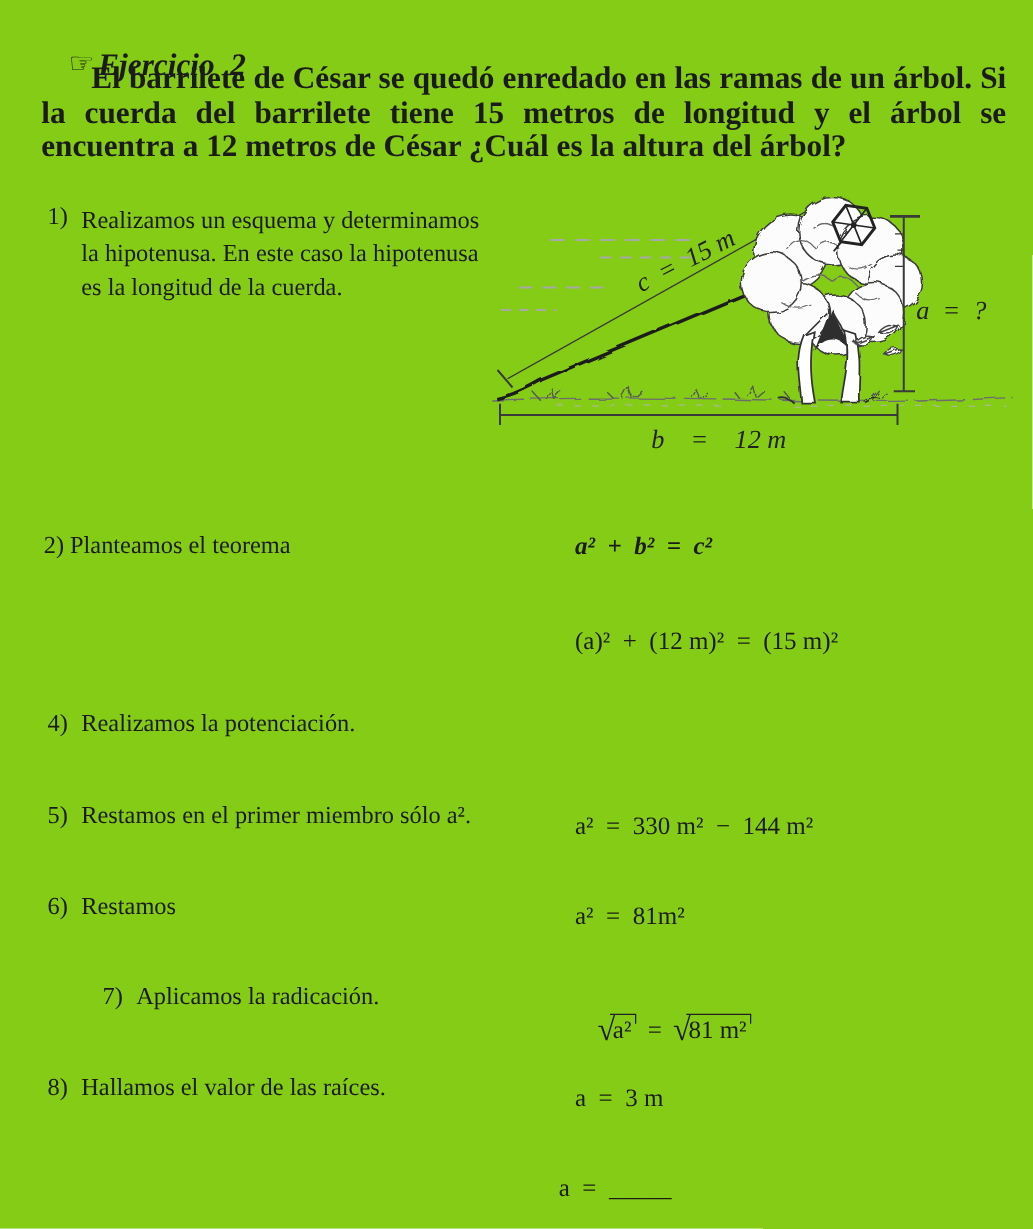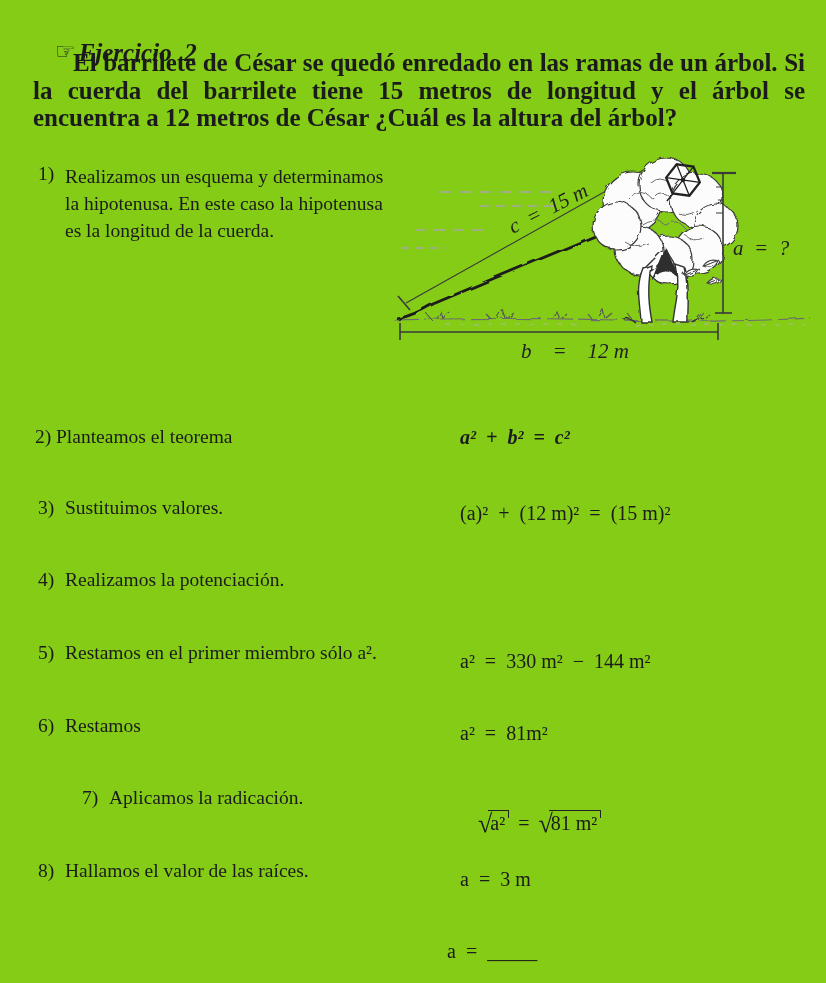--- a/index.html
+++ b/index.html
@@ -153,23 +153,20 @@
       <path d="M15,183 V200 M333,183 V200" stroke-width="1.6"></path>
     </g>
     <text class="dlabel" x="190" y="218" text-anchor="middle">b  =  12 m</text>
   </svg>
 
   <div class="step r2">
     <span class="num">2)</span><span class="label">Planteamos el teorema</span>
   </div>
   <span class="formula f2">a²  +  b²  =  c²</span>
 
-  <div class="step r3">
-    <span class="num">3)</span><span class="label">Sustituimos valores.</span>
-  </div>
   <span class="formula f3">(a)²  +  (12 m)²  =  (15 m)²</span>
 
   <div class="step r4">
     <span class="num">4)</span><span class="label">Realizamos la potenciación.</span>
   </div>
 
   <div class="step r5">
     <span class="num">5)</span><span class="label">Restamos en el primer miembro sólo a².</span>
   </div>
   <span class="formula f5">a²  =  330 m²  −  144 m²</span>

